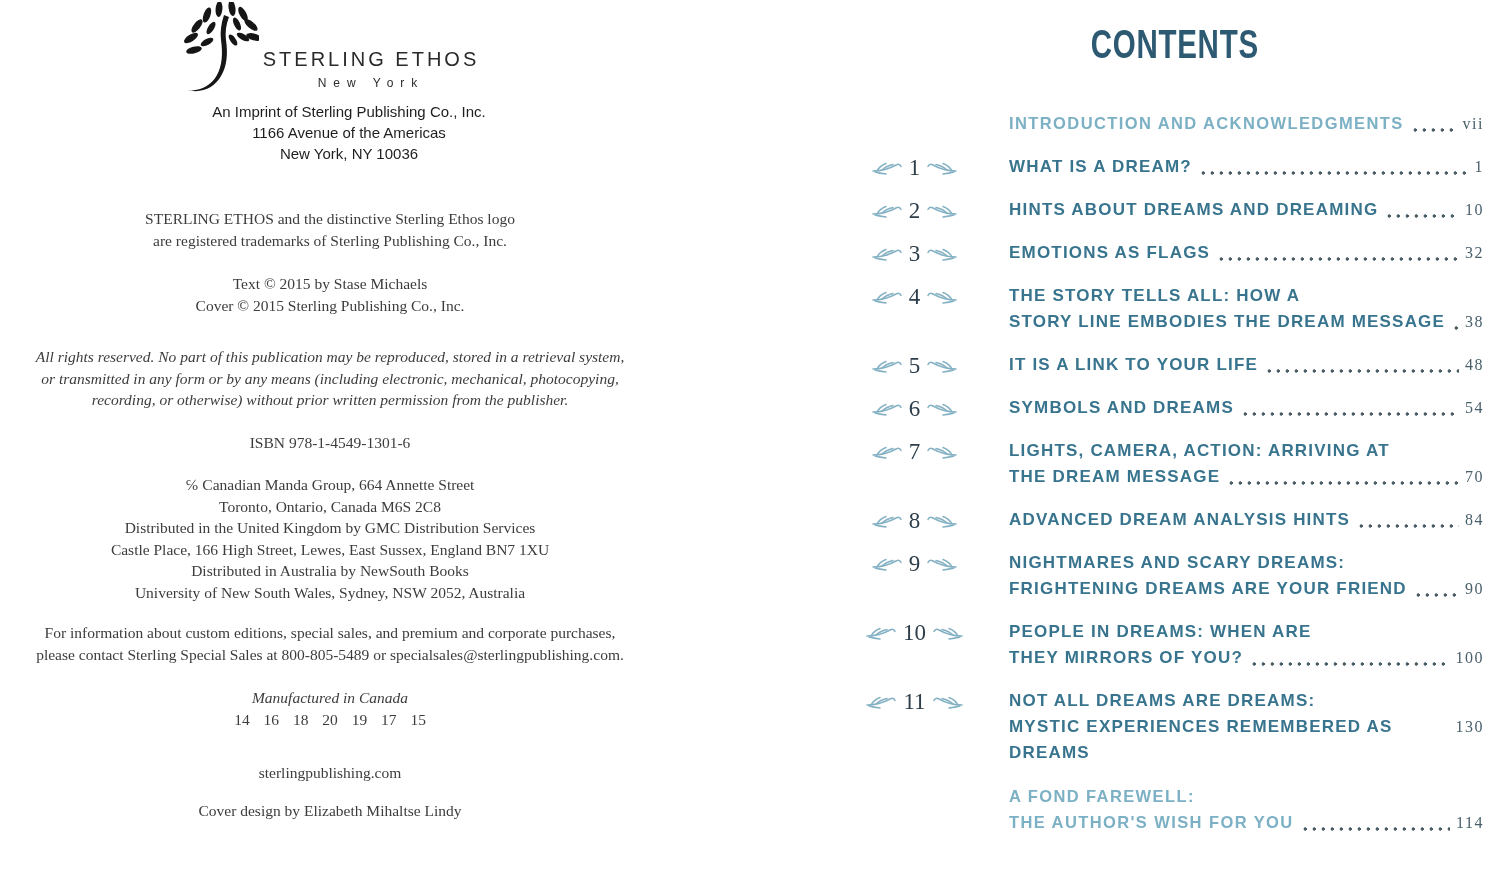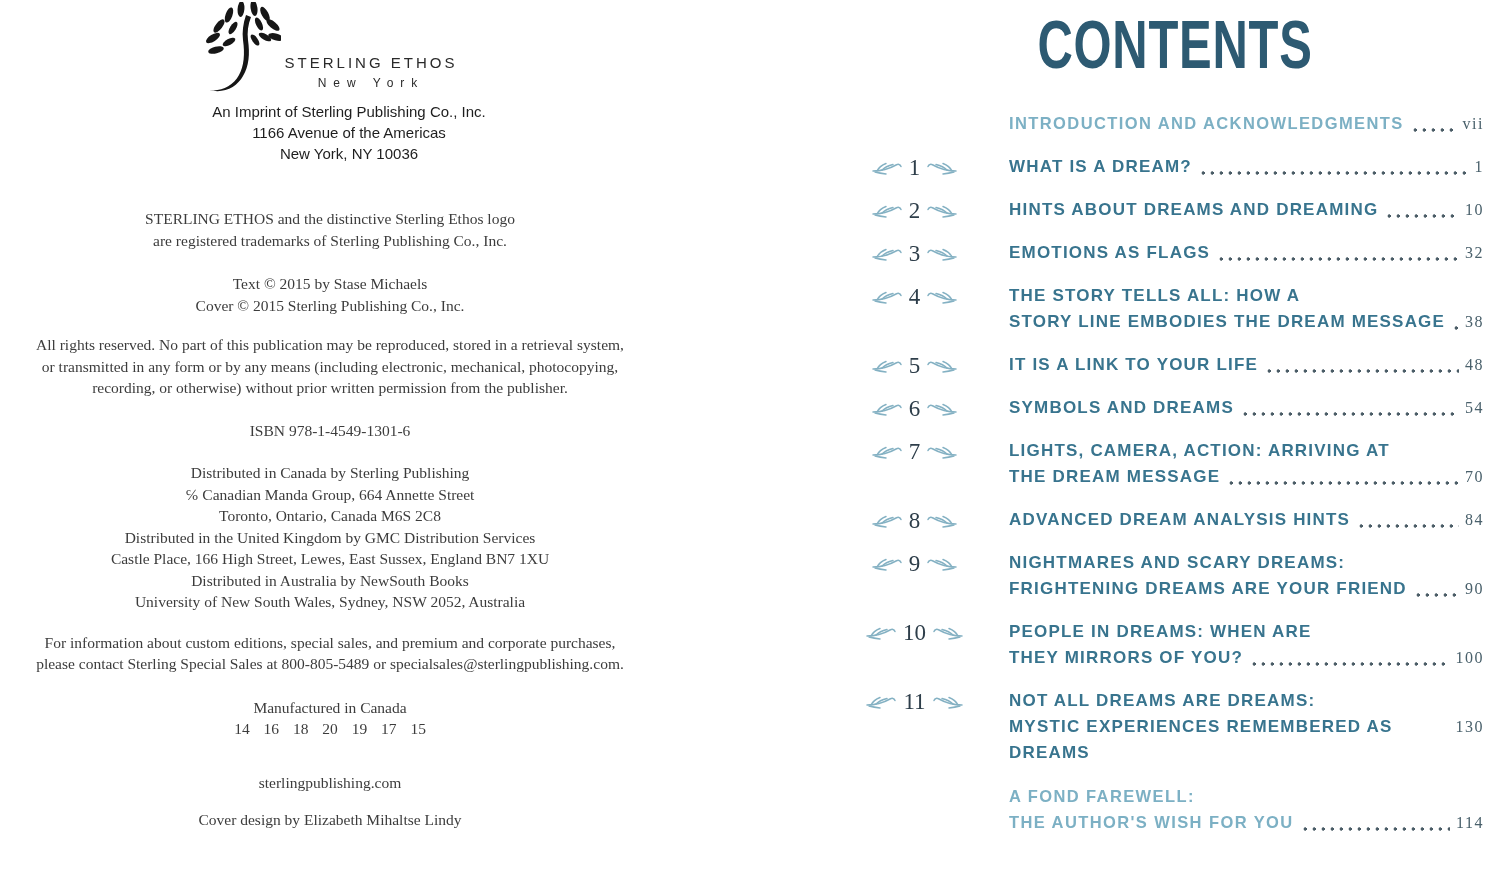--- a/index.html
+++ b/index.html
@@ -4,38 +4,38 @@
 <style>
   html,body{margin:0;padding:0;}
   body{
     width:1500px;height:885px;background:#ffffff;position:relative;overflow:hidden;
     font-family:"Liberation Sans",sans-serif;
   }
   
   .left-page{position:absolute;left:0;top:0;width:660px;text-align:center;color:#222;}
   .logo-row{display:flex;justify-content:center;align-items:flex-end;gap:4px;margin-top:2px;height:92px;}
   .logo-text{text-align:center;padding-bottom:4px;}
-  .logo-name{font-size:15px;letter-spacing:3px;color:#2a2a2a;}
+  .logo-name{font-size:20px;letter-spacing:3px;color:#2a2a2a;}
   .logo-city{font-size:12px;letter-spacing:7px;margin-top:5px;color:#2a2a2a;}
   .address{margin-top:7px;font-size:15px;line-height:21px;color:#1e1e1e;padding-left:38px;}
   .serif{font-family:"Liberation Serif","DejaVu Serif",serif;font-size:15.5px;line-height:21.5px;color:#3c3c3c;}
   .block-trademark{margin-top:44px;}
   .block-copyright{margin-top:22px;}
-  .block-rights{margin-top:18px;}
+  .block-rights{margin-top:30px;font-style:italic;}
   .block-isbn{margin-top:21px;}
   .block-distribution{margin-top:21px;}
   .block-special{margin-top:19px;}
-  .block-manufactured{margin-top:22px;}
+  .block-manufactured{margin-top:22px;font-style:italic;}
   .block-printing{word-spacing:10px;}
   .block-website{margin-top:32px;}
   .block-cover{margin-top:16px;}
   
   .right-page{position:absolute;left:860px;top:0;width:624px;}
   .toc-heading{margin-top:8px;text-align:center;padding-left:6px;height:72px;line-height:72px;
-    font-weight:bold;font-size:68px;color:#2d5a72;}
+    font-weight:bold;font-size:41px;color:#2d5a72;}
   .squeeze{display:inline-block;transform:scaleX(0.72);transform-origin:center;letter-spacing:1px;}
   .toc-list{margin-top:30px;}
   .toc-entry{display:flex;align-items:flex-start;margin-bottom:17px;}
   .toc-entry:nth-child(14){margin-top:4px;}
   .toc-entry:nth-child(15){margin-top:8px;}
   .num-cell{flex:0 0 125px;display:flex;justify-content:center;align-items:center;gap:7px;
     height:26px;padding-right:16px;box-sizing:border-box;}
   .chapter-number{font-family:"Liberation Serif","DejaVu Serif",serif;font-size:23px;color:#2e3e4a;line-height:1;}
   .orn{display:inline-flex;height:15px;}
   .orn.flip svg{transform:scaleX(-1);}
@@ -98,21 +98,20 @@
 
   <div class="serif block-rights">
     <div>All rights reserved. No part of this publication may be reproduced, stored in a retrieval system,</div>
     <div>or transmitted in any form or by any means (including electronic, mechanical, photocopying,</div>
     <div>recording, or otherwise) without prior written permission from the publisher.</div>
   </div>
 
   <div class="serif block-isbn">ISBN 978-1-4549-1301-6</div>
 
   <div class="serif block-distribution">
-    <div>Distributed in Canada by Sterling Publishing</div>
     <div>℅ Canadian Manda Group, 664 Annette Street</div>
     <div>Toronto, Ontario, Canada M6S 2C8</div>
     <div>Distributed in the United Kingdom by GMC Distribution Services</div>
     <div>Castle Place, 166 High Street, Lewes, East Sussex, England BN7 1XU</div>
     <div>Distributed in Australia by NewSouth Books</div>
     <div>University of New South Wales, Sydney, NSW 2052, Australia</div>
   </div>
 
   <div class="serif block-special">
     <div>For information about custom editions, special sales, and premium and corporate purchases,</div>

